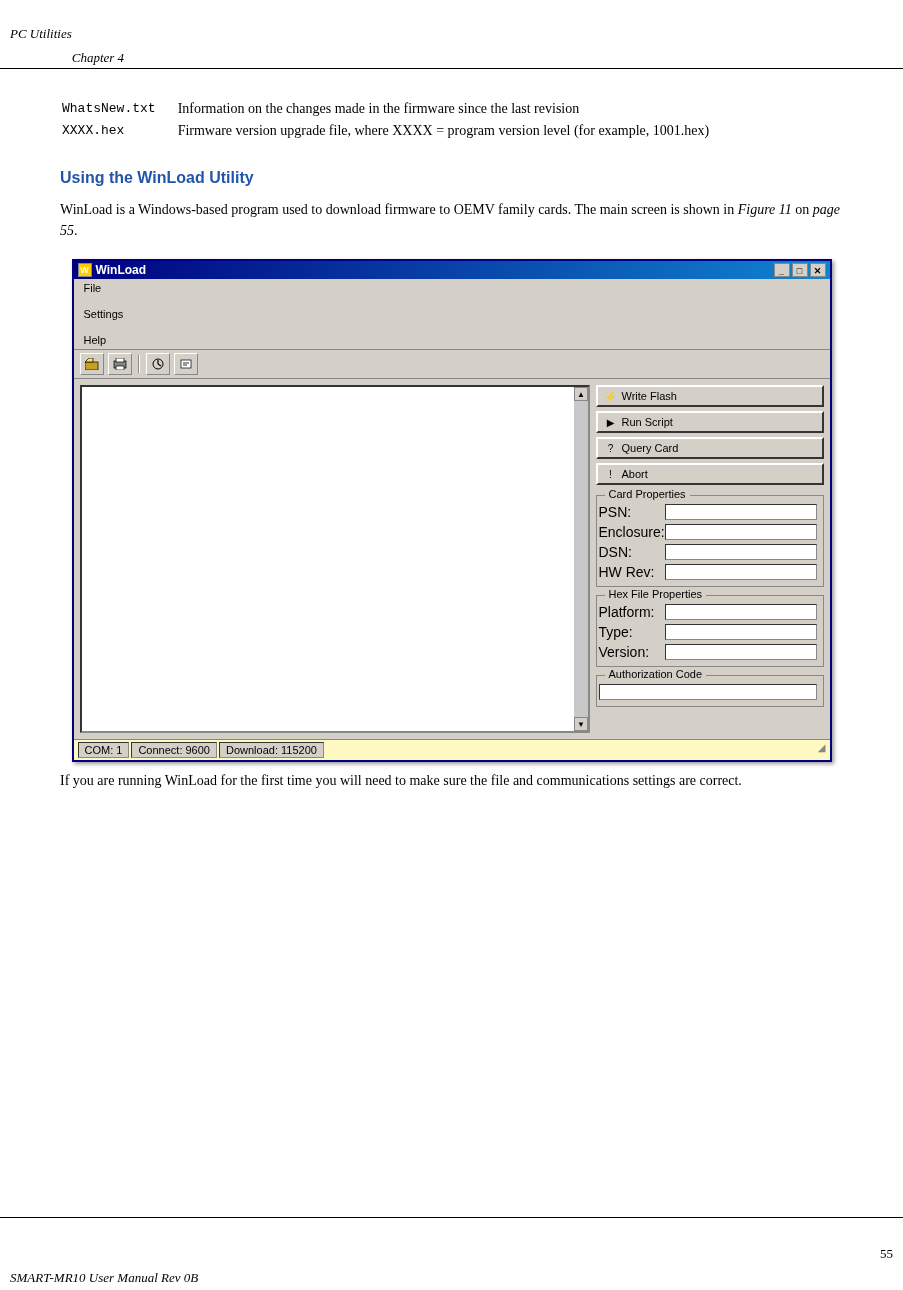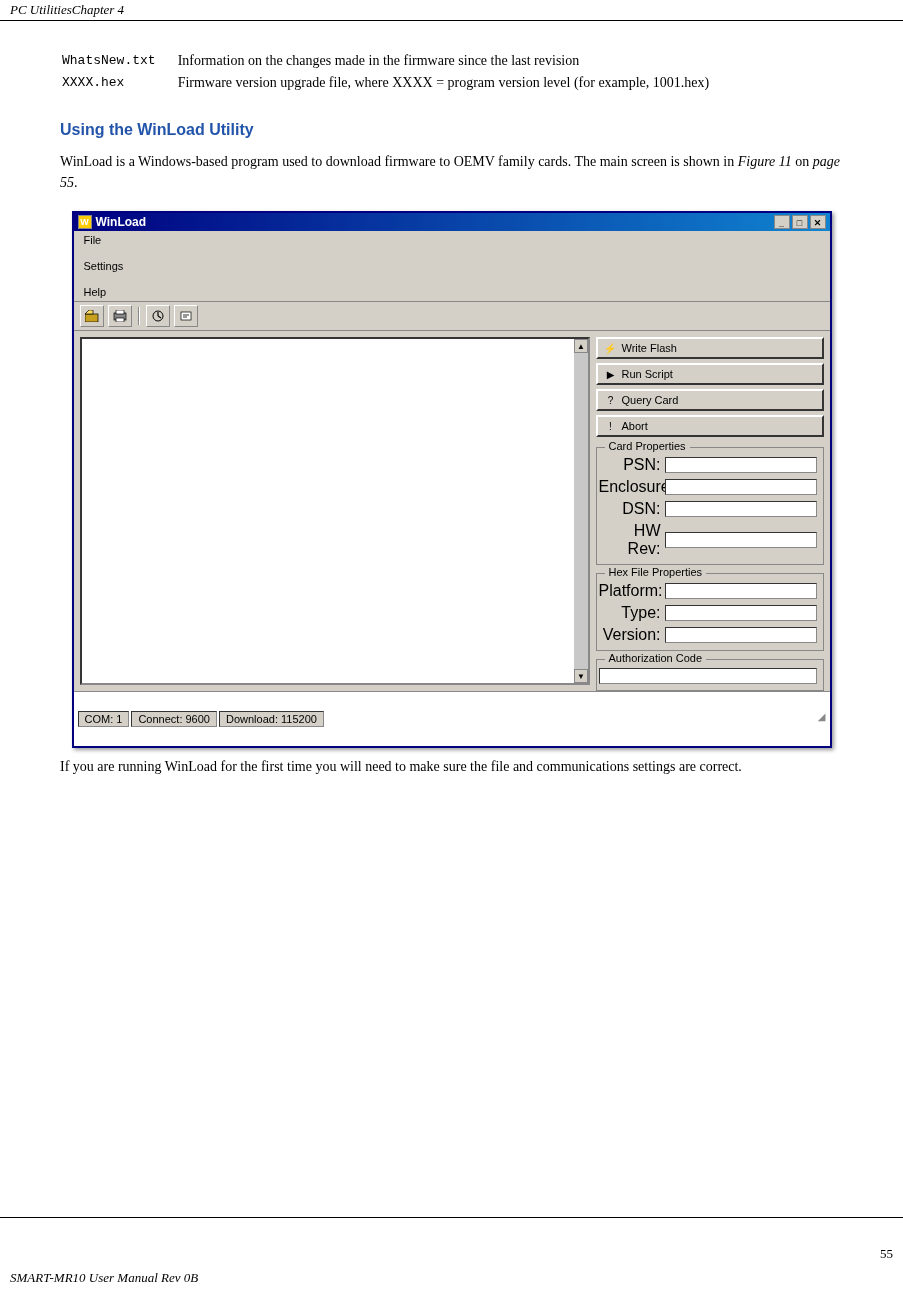--- a/index.html
+++ b/index.html
@@ -14,21 +14,21 @@
 
     
     .page-header {
       display: flex;
       align-items: center;
       border-bottom: 1px solid #000;
       padding: 2px 10px;
       font-size: 13px;
     }
     .page-header-left { font-style: italic; }
-    .page-header-right { font-style: italic; }
+    .page-header-right { font-style: italic; margin-top: 48px; }
 
     
     .content {
       padding: 30px 60px 40px 60px;
     }
 
     
     .file-table {
       margin-bottom: 24px;
       width: 100%;
@@ -256,40 +256,39 @@
       padding: 0 4px;
       font-size: 11px;
     }
     .prop-row {
       display: flex;
       align-items: center;
       margin-top: 4px;
       gap: 4px;
     }
     .prop-label {
-      font-size: 16px;
-      text-align: right;
+      font-size: 14px;
       width: 62px;
       flex-shrink: 0;
     }
     .prop-input {
       flex: 1;
       height: 16px;
       background: #fff;
       border: 1px inset #888;
       font-size: 10px;
     }
 
     
     .win-statusbar {
-      background: #ffffff;
+      background: #fef9c3;
       border-top: 1px solid #888;
       display: flex;
       gap: 2px;
-      padding: 19px 4px;
+      padding: 2px 4px;
       font-size: 11px;
     }
     .status-item {
       border: 1px inset #888;
       padding: 1px 6px;
       background: #d4d0c8;
       font-size: 11px;
     }
     .status-spacer { flex: 1; }
     .status-resize {

